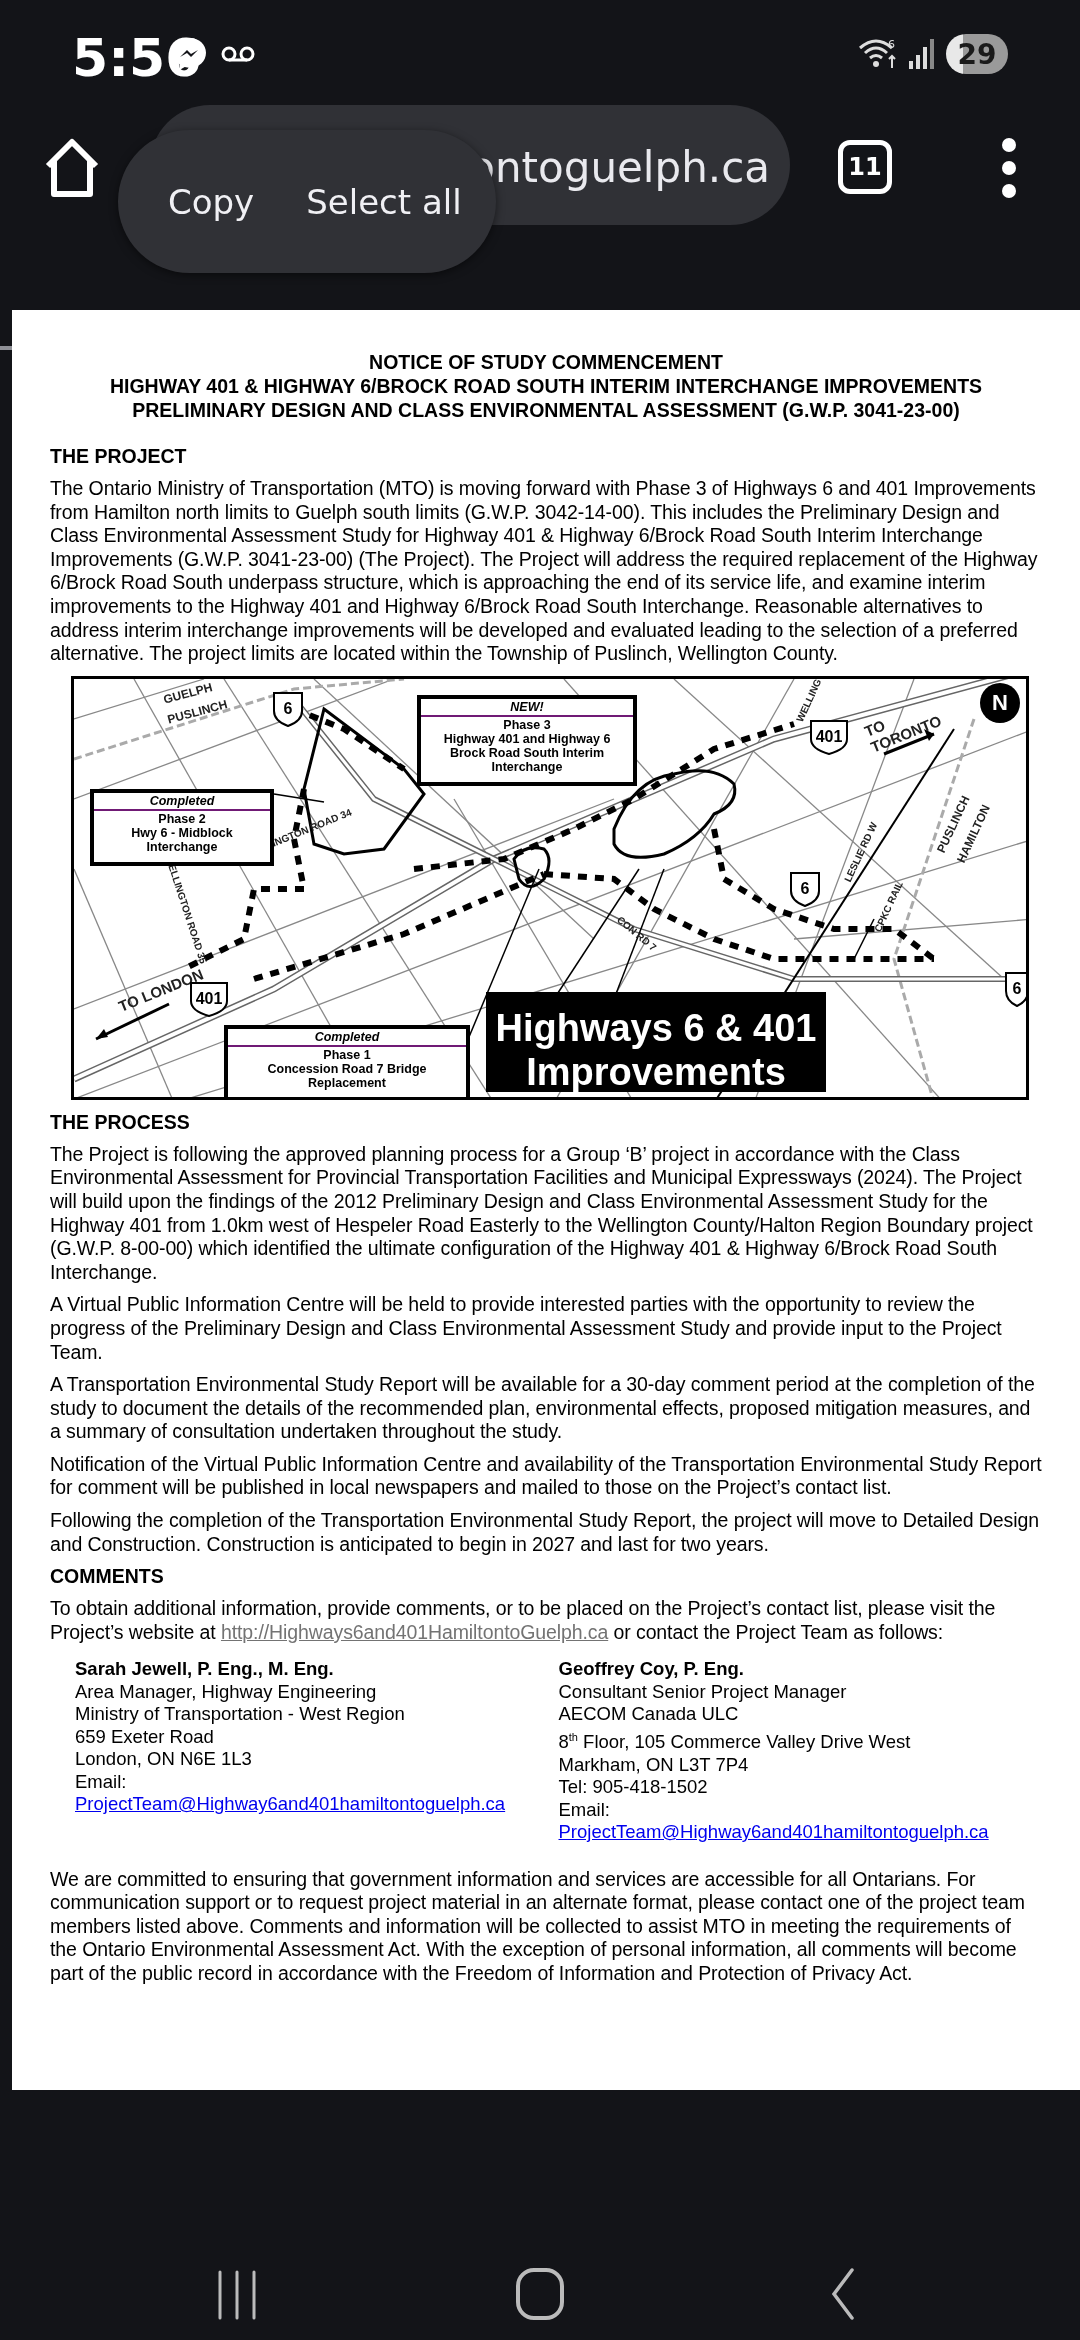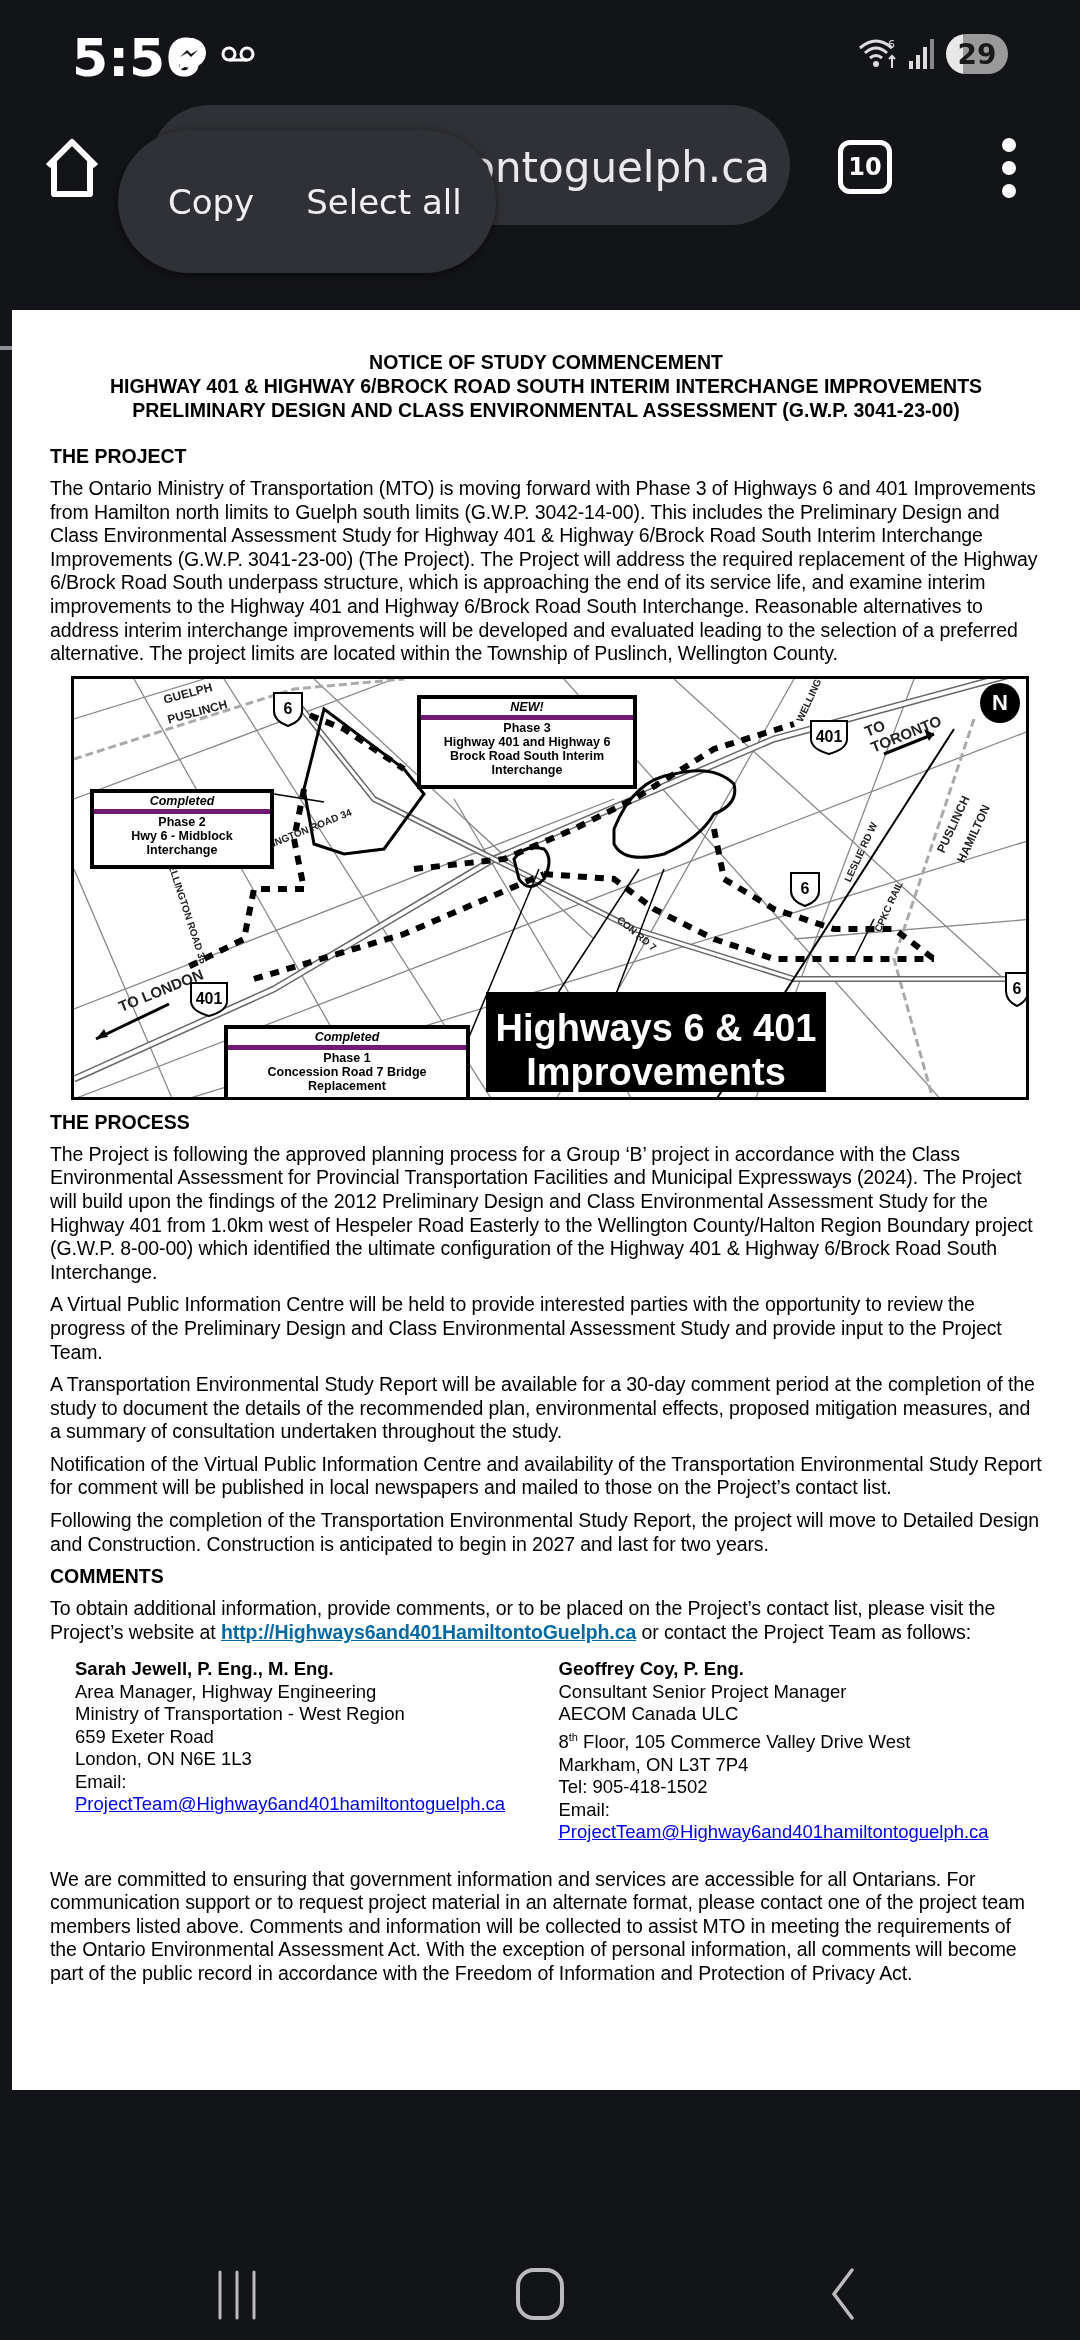--- a/index.html
+++ b/index.html
@@ -26,27 +26,27 @@
 
   
   .context-menu { position: absolute; left: 118px; top: 130px; width: 378px; height: 143px; border-radius: 72px; background: #303136; box-shadow: 0 2px 8px rgba(0,0,0,0.5); display: flex; align-items: center; padding-left: 50px; gap: 52px; z-index: 5; }
   .context-item { color: #f0f0f4; font-size: 34px; font-family: "DejaVu Sans", sans-serif; cursor: pointer; }
 
   
   .doc { position: absolute; left: 12px; top: 310px; width: 1068px; height: 1780px; background: #fff; color: #000; padding: 40px 38px 0 38px; }
   .doc-title { text-align: center; font-weight: bold; font-size: 19.5px; line-height: 24px; }
   .section-head { font-weight: bold; font-size: 19.5px; margin-top: 22px; line-height: 24px; }
   .para { font-size: 19.5px; line-height: 23.6px; margin-top: 9px; letter-spacing: -0.1px; }
-  .para a { color: #0369a1; font-weight: bold; text-decoration: underline; margin-top: 36px; }
+  .para a { color: #737373; font-weight: normal; text-decoration: underline; margin-top: 36px; }
 
   
   .map { position: relative; margin: 10px 0 0 21px; width: 958px; height: 424px; border: 3px solid #000; overflow: hidden; background: #fff; }
   .map svg { position: absolute; left: 0; top: 0; }
   .map-callout { position: absolute; background: #fff; border: 4px solid #000; text-align: center; font-weight: bold; font-size: 12.5px; line-height: 14px; }
-  .map-callout .status { font-style: italic; border-bottom: 5px solid #701a75; padding: 1px 0; }
+  .map-callout .status { font-style: italic; border-bottom: 2px solid #701a75; padding: 1px 0; }
   .map-callout .body { padding: 1px 4px 8px; }
   .map-banner { position: absolute; left: 412px; top: 313px; width: 340px; height: 100px; background: #000; color: #fff; font-weight: bold; font-size: 38px; line-height: 44px; text-align: center; padding-top: 14px; }
   .map-label { position: absolute; font-size: 12px; font-weight: bold; color: #222; white-space: nowrap; transform-origin: left top; }
   .shield { position: absolute; width: 32px; height: 38px; }
   .shield-num { position: absolute; left: 0; top: 11px; width: 100%; text-align: center; font-size: 16px; font-weight: bold; }
   .north { position: absolute; right: 6px; top: 4px; width: 40px; height: 40px; border-radius: 50%; background: #000; color: #fff; font-weight: bold; font-size: 22px; display: flex; align-items: center; justify-content: center; }
 
   
   .contacts { display: flex; margin-top: 14px; padding-left: 25px; }
   .contact { width: 516px; font-size: 18.5px; line-height: 22.5px; }
@@ -91,21 +91,21 @@
   </div>
 </div>
 
 <div class="toolbar">
   <svg class="home-btn" viewBox="0 0 64 64">
     <path d="M8 30 L32 6 L56 30 M14 24 V58 H50 V24" fill="none" stroke="#fff" stroke-width="6" stroke-linejoin="round"></path>
   </svg>
   <div class="url-pill">
     <span class="url-text">iltontoguelph.ca</span>
   </div>
-  <div class="tabs-btn">10</div>
+  <div class="tabs-btn">11</div>
   <div class="menu-btn">
       <span></span>
       <span></span>
       <span></span>
     </div>
   <div class="progress-line"></div>
 </div>
 
 <div class="context-menu">
   <span class="context-item">Copy</span>

